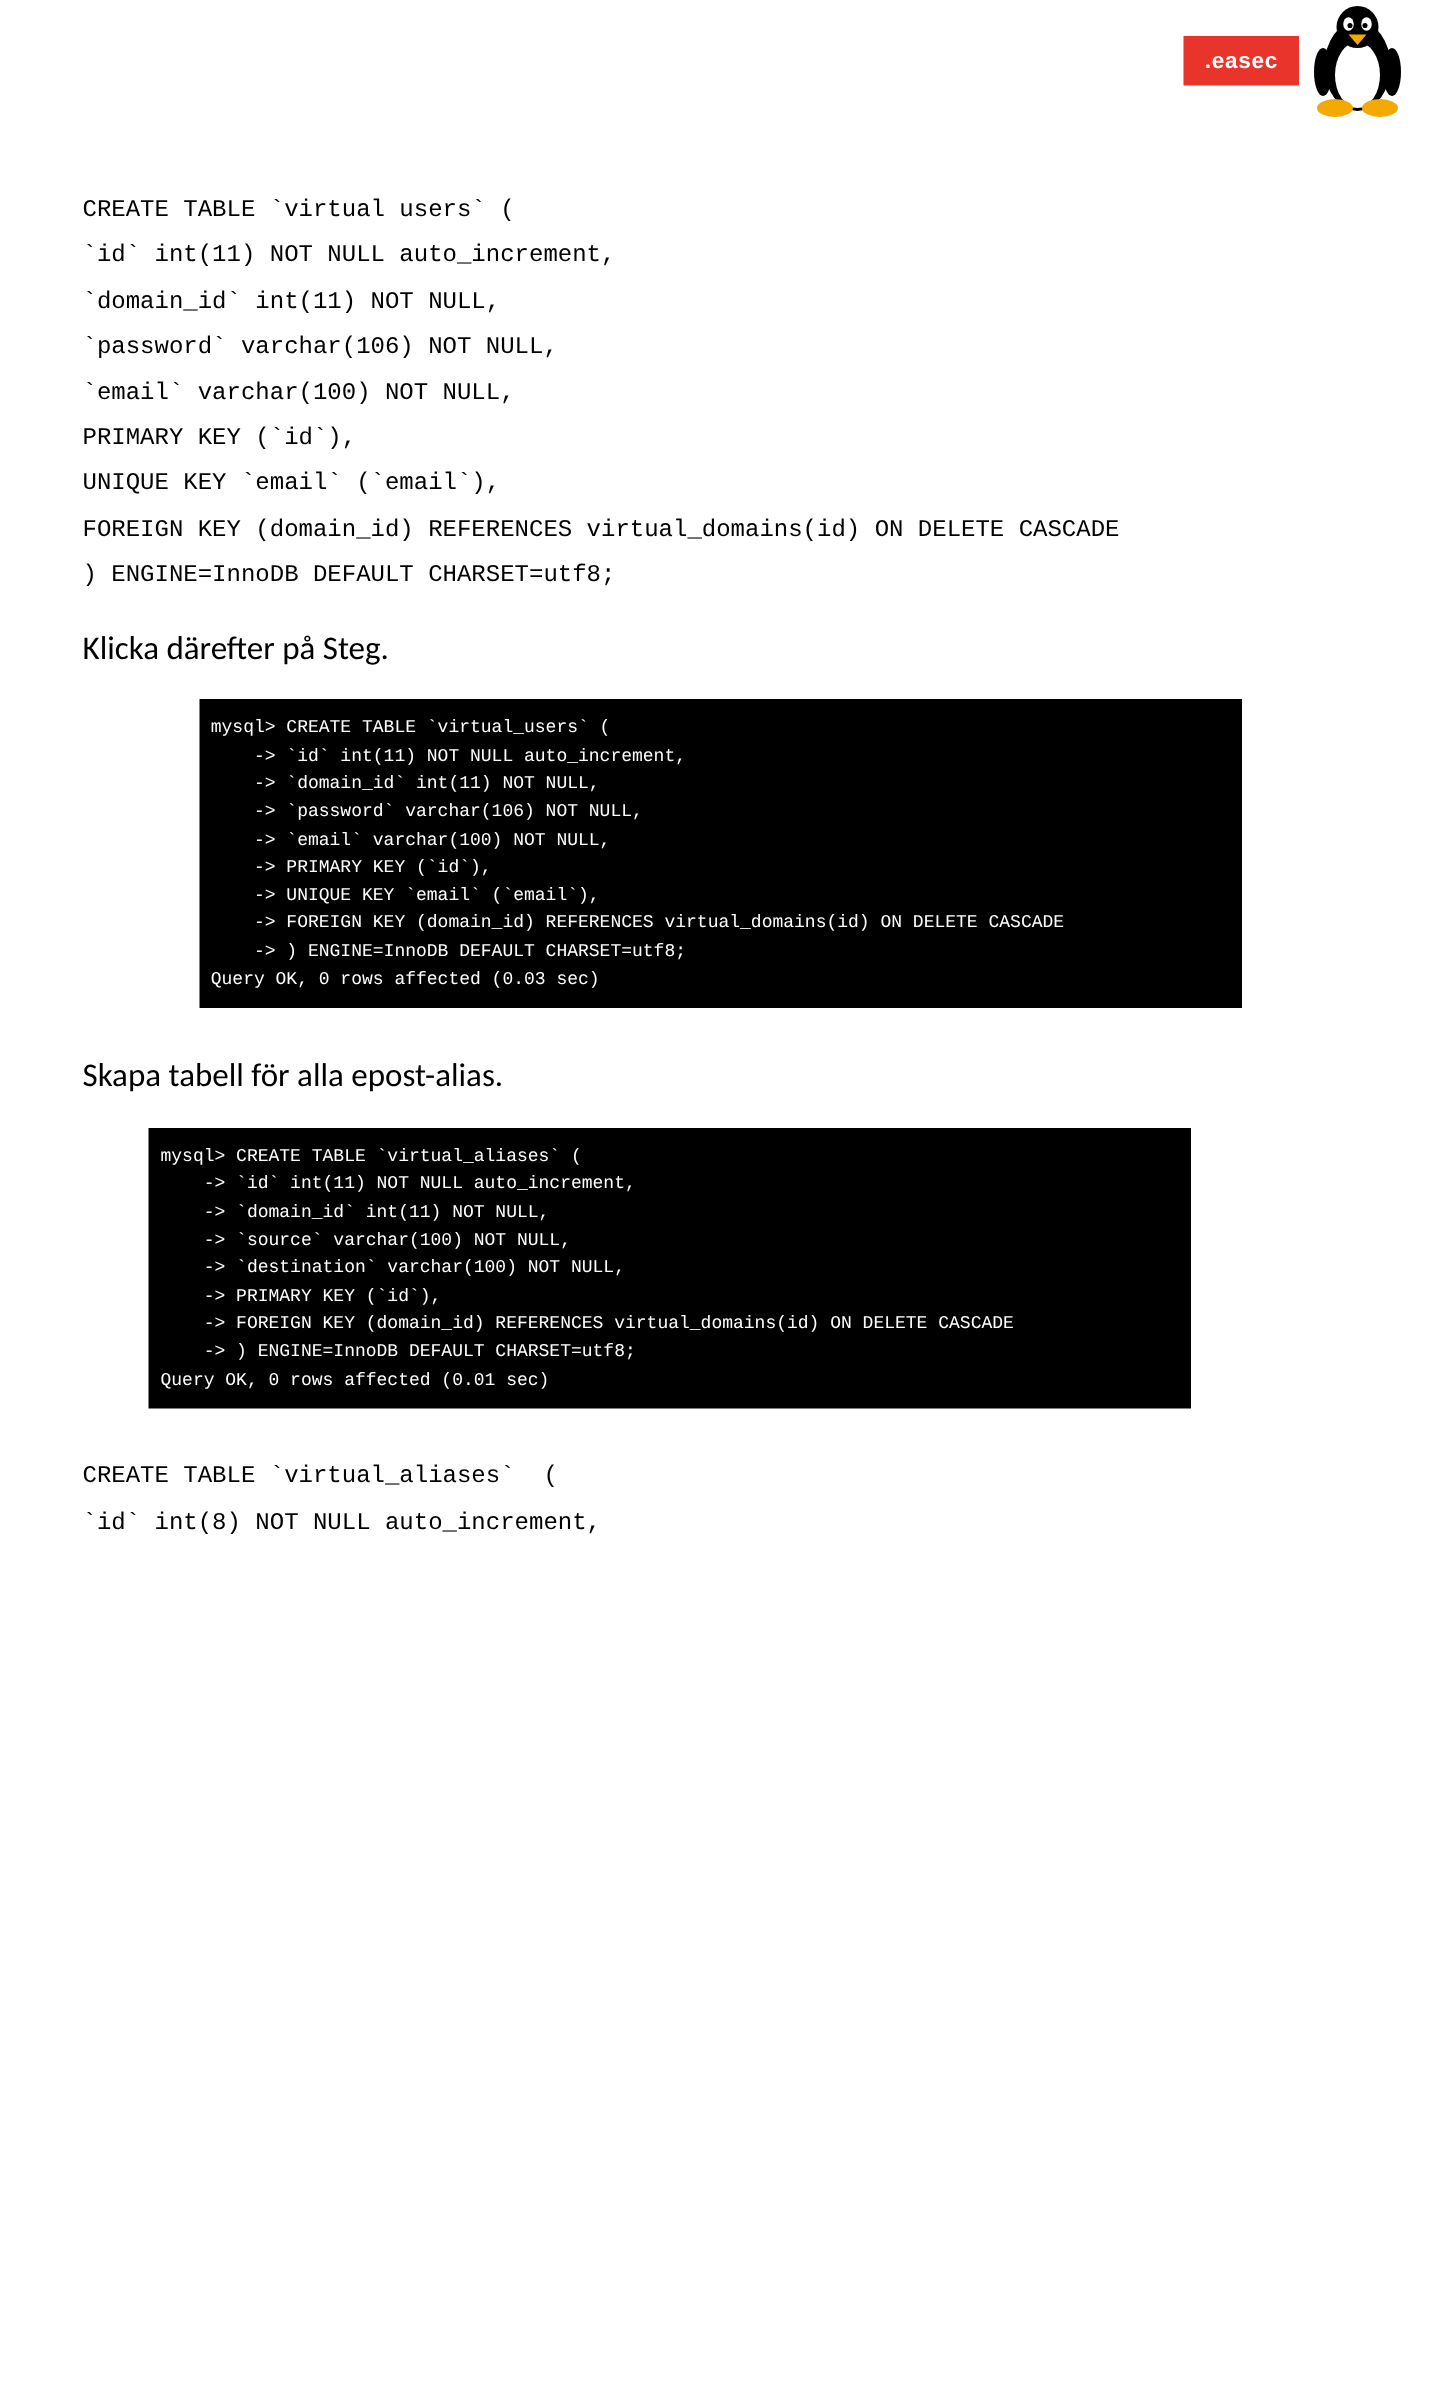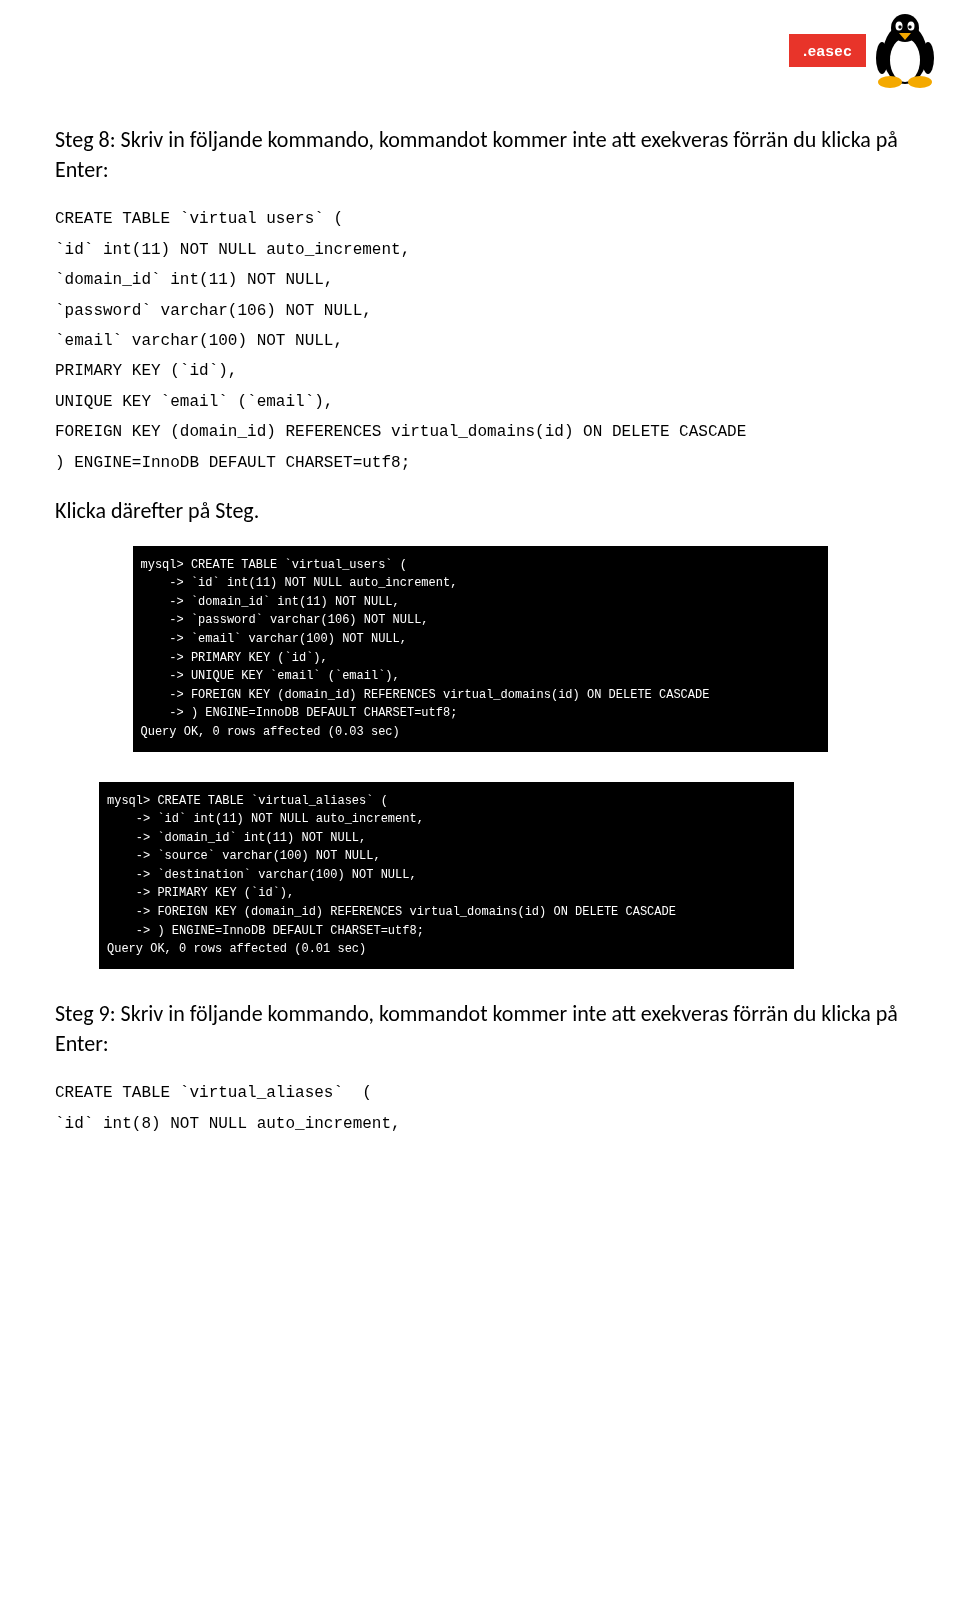--- a/index.html
+++ b/index.html
@@ -6,21 +6,21 @@
   body {
     width: 960px;
     min-height: 1600px;
     background: #fff;
     font-family: Arial, Helvetica, sans-serif;
     position: relative;
     padding: 0;
   }
   .logo-area {
     position: absolute;
-    top: 10px;
+    top: 0;
     right: 20px;
     display: flex;
     align-items: center;
     gap: 4px;
   }
   .easec-badge {
     background: #e8342a;
     color: #fff;
     font-size: 15px;
     font-weight: bold;
@@ -79,21 +79,20 @@
     <path d="M29 23 L41 23 L35 30 Z" fill="#f4a900"></path>
     <ellipse cx="20" cy="72" rx="12" ry="6" fill="#f4a900"></ellipse>
     <ellipse cx="50" cy="72" rx="12" ry="6" fill="#f4a900"></ellipse>
     <ellipse cx="12" cy="48" rx="6" ry="16" fill="#000"></ellipse>
     <ellipse cx="58" cy="48" rx="6" ry="16" fill="#000"></ellipse>
   </svg>
 </div>
 
 <div class="content">
 
-  <div class="prose">Steg 8: Skriv in följande kommando, kommandot kommer inte att exekveras förrän du klicka på Enter:</div>
 
   <div class="code">CREATE TABLE `virtual users` (
 `id` int(11) NOT NULL auto_increment,
 `domain_id` int(11) NOT NULL,
 `password` varchar(106) NOT NULL,
 `email` varchar(100) NOT NULL,
 PRIMARY KEY (`id`),
 UNIQUE KEY `email` (`email`),
 FOREIGN KEY (domain_id) REFERENCES virtual_domains(id) ON DELETE CASCADE
 ) ENGINE=InnoDB DEFAULT CHARSET=utf8;</div>
@@ -104,29 +103,29 @@
     -&gt; `id` int(11) NOT NULL auto_increment,
     -&gt; `domain_id` int(11) NOT NULL,
     -&gt; `password` varchar(106) NOT NULL,
     -&gt; `email` varchar(100) NOT NULL,
     -&gt; PRIMARY KEY (`id`),
     -&gt; UNIQUE KEY `email` (`email`),
     -&gt; FOREIGN KEY (domain_id) REFERENCES virtual_domains(id) ON DELETE CASCADE
     -&gt; ) ENGINE=InnoDB DEFAULT CHARSET=utf8;
 Query OK, 0 rows affected (0.03 sec)</div>
 
+  <div class="prose">Skapa tabell för alla epost-alias.</div>
 
   <div class="terminal term2">mysql&gt; CREATE TABLE `virtual_aliases` (
     -&gt; `id` int(11) NOT NULL auto_increment,
     -&gt; `domain_id` int(11) NOT NULL,
     -&gt; `source` varchar(100) NOT NULL,
     -&gt; `destination` varchar(100) NOT NULL,
     -&gt; PRIMARY KEY (`id`),
     -&gt; FOREIGN KEY (domain_id) REFERENCES virtual_domains(id) ON DELETE CASCADE
     -&gt; ) ENGINE=InnoDB DEFAULT CHARSET=utf8;
 Query OK, 0 rows affected (0.01 sec)</div>
 
-  <div class="prose">Steg 9: Skriv in följande kommando, kommandot kommer inte att exekveras förrän du klicka på Enter:</div>
 
   <div class="code">CREATE TABLE `virtual_aliases`  (
 `id` int(8) NOT NULL auto_increment,</div>
 
 </div>
 
 </body></html>

